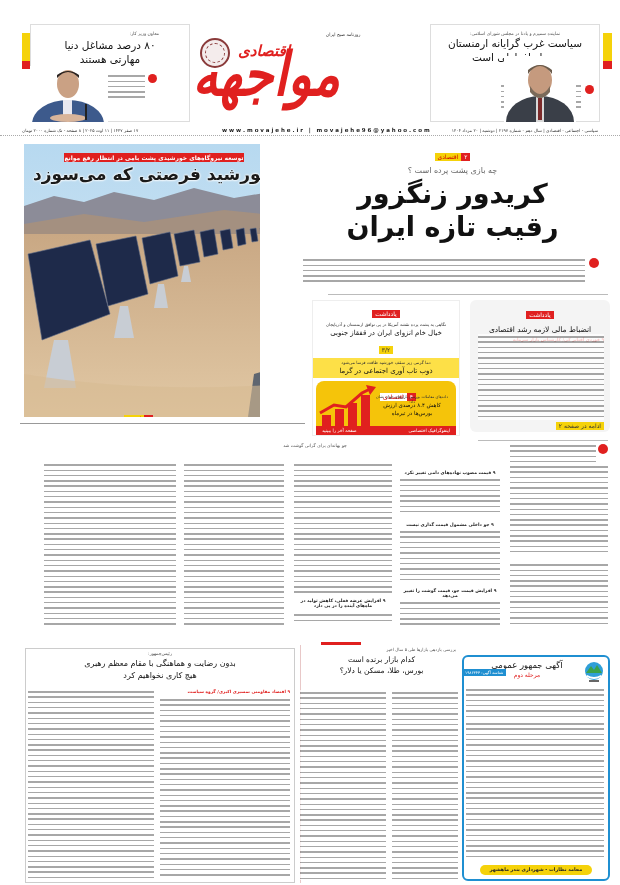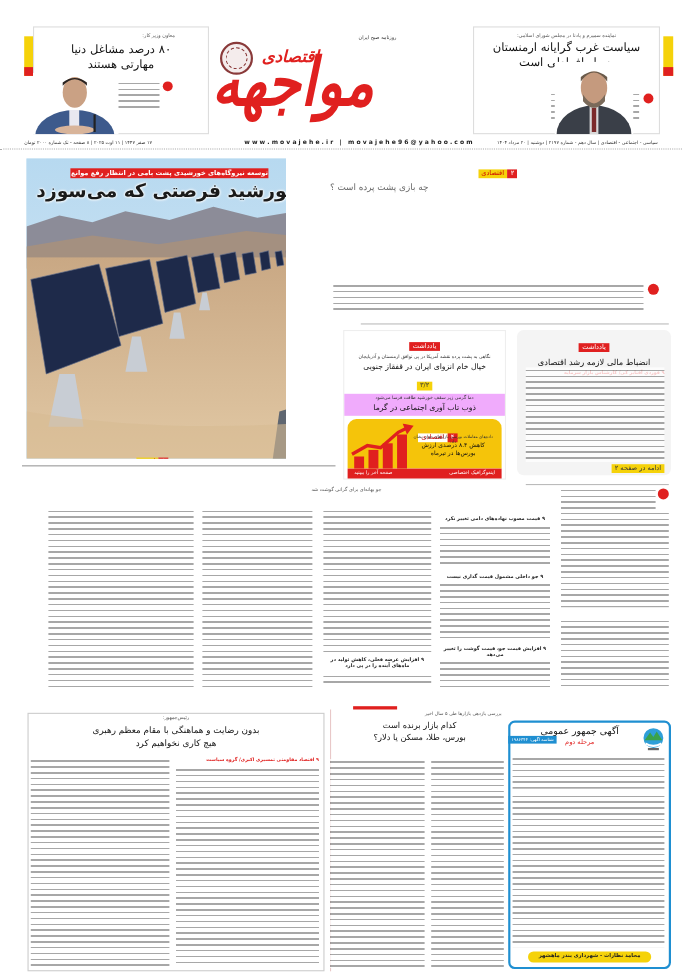--- a/index.html
+++ b/index.html
@@ -76,21 +76,25 @@
 <div class="abs" style="left:0;top:126px;width:620px;height:10px;border-bottom:1px dotted #aaa">
   <div class="abs" style="right:22px;top:2px;font-size:4.3px;color:#333;white-space:nowrap">سیاسی - اجتماعی - اقتصادی | سال دهم - شماره ۲۱۹۷ | دوشنبه | ۲۰ مرداد ۱۴۰۴</div>
   <div class="abs" style="left:222px;top:1px;font-size:5.5px;color:#222;direction:ltr;white-space:pre;font-weight:bold">w w w . m o v a j e h e . i r   |   m o v a j e h e 9 6 @ y a h o o . c o m</div>
   <div class="abs" style="left:22px;top:2px;font-size:4.3px;color:#333;white-space:nowrap">۱۷ صفر ۱۴۴۷ | ۱۱ اوت ۲۰۲۵ | ۸ صفحه - تک شماره ۲۰۰۰ تومان</div>
 </div>
 
 <div class="abs" style="left:300px;top:140px;width:305px;height:150px">
   <div style="text-align:center;margin-top:4px">
     <span class="redtag">۲</span><span class="tag">اقتصادی</span>
   </div>
-  <div style="text-align:left;font-size:8px;color:#666;margin-top:3px">چه بازی پشت پرده است ؟</div>
+  <div style="text-align:center;font-size:8px;color:#666;margin-top:3px">چه بازی پشت پرده است ؟</div>
+  <div class="head" style="font-size:27px;line-height:33px;margin-top:2px;font-weight:900">
+    <div>کریدور زنگزور</div>
+    <div>رقیب تازه ایران</div>
+  </div>
   <div class="abs" style="right:6px;top:118px;width:10px;height:10px;border-radius:50%;background:#e0201f"></div>
   <div class="abs lines" style="right:20px;top:117px;width:282px;height:25px"></div>
 </div>
 <div class="abs divider" style="left:328px;top:294px;width:280px"></div>
 
 <div class="abs" style="left:24px;top:144px;width:236px;height:273px;background:#bcdcf0;overflow:hidden">
   <svg class="abs" style="left:0;top:0" width="258" height="273" viewBox="0 0 258 273">
     <defs>
       <linearGradient id="sky" x1="0" y1="0" x2="0" y2="1">
           <stop offset="0" stop-color="#b7d9f0"></stop>
@@ -132,21 +136,21 @@
 </div>
 <div class="abs divider" style="left:20px;top:423px;width:285px;background:#999"></div>
 
 <div class="abs box" style="left:312px;top:300px;width:148px;height:136px;border-color:#eee">
   <div style="text-align:center"><span class="redtag">یادداشت</span></div>
   <div style="margin-top:2px">
     <div style="font-size:4.3px;color:#333;text-align:center;white-space:nowrap">نگاهی به پشت پرده نقشه آمریکا در پی توافق ارمنستان و آذربایجان</div>
     <div class="head" style="font-size:7px;margin-top:2px">خیال خام انزوای ایران در قفقاز جنوبی</div>
     <div style="text-align:center"><span class="tag" style="color:#333">۳/۲</span></div>
   </div>
-  <div style="background:#f0abfc;padding:2px 0 3px;margin-top:2px">
+  <div style="background:#fde047;padding:2px 0 3px;margin-top:2px">
     <div style="font-size:4.3px;color:#333;text-align:center">دما گرمی زیر سقف خورشید طاقت فرسا می‌شود</div>
     <div class="head" style="font-size:7px;margin-top:2px">ذوب تاب آوری اجتماعی در گرما</div>
   </div>
   <div style="text-align:center;margin-top:1px"><span class="tag" style="color:#333">۸/۲</span></div>
   <div class="abs" style="left:3px;top:80px;width:140px;height:45px;background:#f5c40a;border-radius:8px 8px 0 0;overflow:hidden">
     <svg class="abs" style="left:2px;top:4px" width="60" height="42" viewBox="0 0 60 42">
       <rect x="4" y="30" width="9" height="12" fill="#e0201f"></rect>
         <rect x="17" y="24" width="9" height="18" fill="#e0201f"></rect>
         <rect x="30" y="18" width="9" height="24" fill="#e0201f"></rect>
         <rect x="43" y="10" width="9" height="32" fill="#e0201f"></rect>

